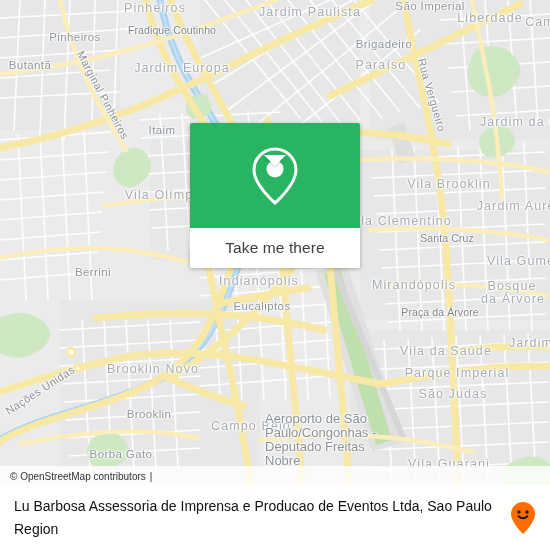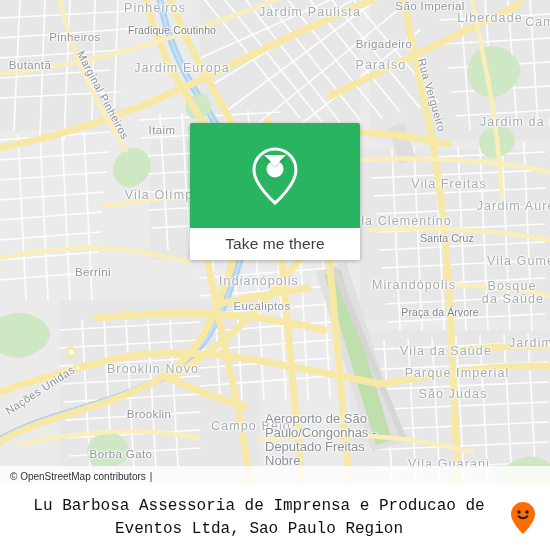--- a/index.html
+++ b/index.html
@@ -43,43 +43,43 @@
   .attrib .sep{margin:0 4px;color:#333;}
 
   
   .footer{
     position:absolute;left:0;top:485px;width:550px;height:65px;
     background:#ffffff;
     display:flex;align-items:center;
     box-sizing:border-box;padding:0 14px 0 14px;
   }
   .footer-title{
-    font-family:Liberation Mono, monospace;
-    font-size:16px;line-height:23px;color:#111;
-    flex:1 1 auto;padding-right:6px;text-align:center;
+    font-family:Liberation Sans, sans-serif;
+    font-size:14px;line-height:23px;color:#111;
+    flex:1 1 auto;padding-right:6px;
   }
   .brand{display:flex;align-items:center;flex:0 0 auto;}
   .brand-word{
     font-family:"DejaVu Sans", sans-serif;
     font-weight:bold;font-size:31px;color:#100f0f;
     letter-spacing:-1.2px;margin-left:1px;
   }
 
   
   .card{
     position:absolute;left:190px;top:123px;width:170px;
     box-shadow:0 1px 4px rgba(0,0,0,.30);
     border-radius:2px;
   }
   .card-top{
     background:#28b461;height:105px;border-radius:2px 2px 0 0;
     display:flex;align-items:center;justify-content:center;
   }
   .card-bottom{
-    background:#fff;height:32px;border-radius:0 0 2px 2px;
+    background:#fff;height:40px;border-radius:0 0 2px 2px;
     display:flex;align-items:center;justify-content:center;
   }
   .card-label{font-size:15.5px;color:#3c4043;letter-spacing:.1px;}
   .card-tail{
     position:absolute;left:50%;top:155px;
     transform:translateX(-50%);
     width:0;height:0;
     border-left:11px solid transparent;
     border-right:11px solid transparent;
     border-top:11px solid #fff;
@@ -241,31 +241,31 @@
         <div class="lbl big" style="left: 490px; top: 18px;">Liberdade</div>
         <div class="lbl mid" style="left: 75px; top: 37px;">Pinheiros</div>
         <div class="lbl small" style="left: 172px; top: 30px;">Fradique Coutinho</div>
         <div class="lbl mid" style="left: 384px; top: 44px;">Brigadeiro</div>
         <div class="lbl big" style="left: 540px; top: 22px;">Cam</div>
         <div class="lbl big" style="left: 182px; top: 68px;">Jardim Europa</div>
         <div class="lbl big" style="left: 381px; top: 65px;">Paraíso</div>
         <div class="lbl mid" style="left: 30px; top: 65px;">Butantã</div>
         <div class="lbl big" style="left: 520px; top: 122px;">Jardim da G</div>
         <div class="lbl mid" style="left: 162px; top: 130px;">Itaim</div>
-        <div class="lbl big" style="left: 449px; top: 184px;">Vila Freitas</div>
+        <div class="lbl big" style="left: 449px; top: 184px;">Vila Brooklin</div>
         <div class="lbl big" style="left: 520px; top: 206px;">Jardim Auréli</div>
         <div class="lbl big" style="left: 165px; top: 195px;">Vila Olímpia</div>
         <div class="lbl big" style="left: 400px; top: 221px;">Vila Clementino</div>
         <div class="lbl small" style="left: 447px; top: 238px;">Santa Cruz</div>
         <div class="lbl big" style="left: 521px; top: 261px;">Vila Gume</div>
         <div class="lbl mid" style="left: 93px; top: 272px;">Berrini</div>
         <div class="lbl big" style="left: 259px; top: 281px;">Indianópolis</div>
         <div class="lbl big" style="left: 414px; top: 285px;">Mirandópolis</div>
         <div class="lbl big" style="left: 512px; top: 286px;">Bosque</div>
-        <div class="lbl big" style="left: 513px; top: 299px;">da Saúde</div>
+        <div class="lbl big" style="left: 513px; top: 299px;">da Árvore</div>
         <div class="lbl mid" style="left: 262px; top: 306px;">Eucaliptos</div>
         <div class="lbl small" style="left: 440px; top: 312px;">Praça da Árvore</div>
         <div class="lbl big" style="left: 147px; top: 369px; padding-left: 12px;">Brooklin Novo</div>
         <div class="lbl big" style="left: 446px; top: 351px;">Vila da Saúde</div>
         <div class="lbl big" style="left: 531px; top: 343px;">Jardim</div>
         <div class="lbl big" style="left: 457px; top: 373px;">Parque Imperial</div>
         <div class="lbl big" style="left: 453px; top: 394px;">São Judas</div>
         <div class="lbl mid" style="left: 149px; top: 414px;">Brooklin</div>
         <div class="lbl big" style="left: 251px; top: 426px;">Campo Belo</div>
         <div class="lbl mid" style="left: 121px; top: 454px;">Borba Gato</div>

